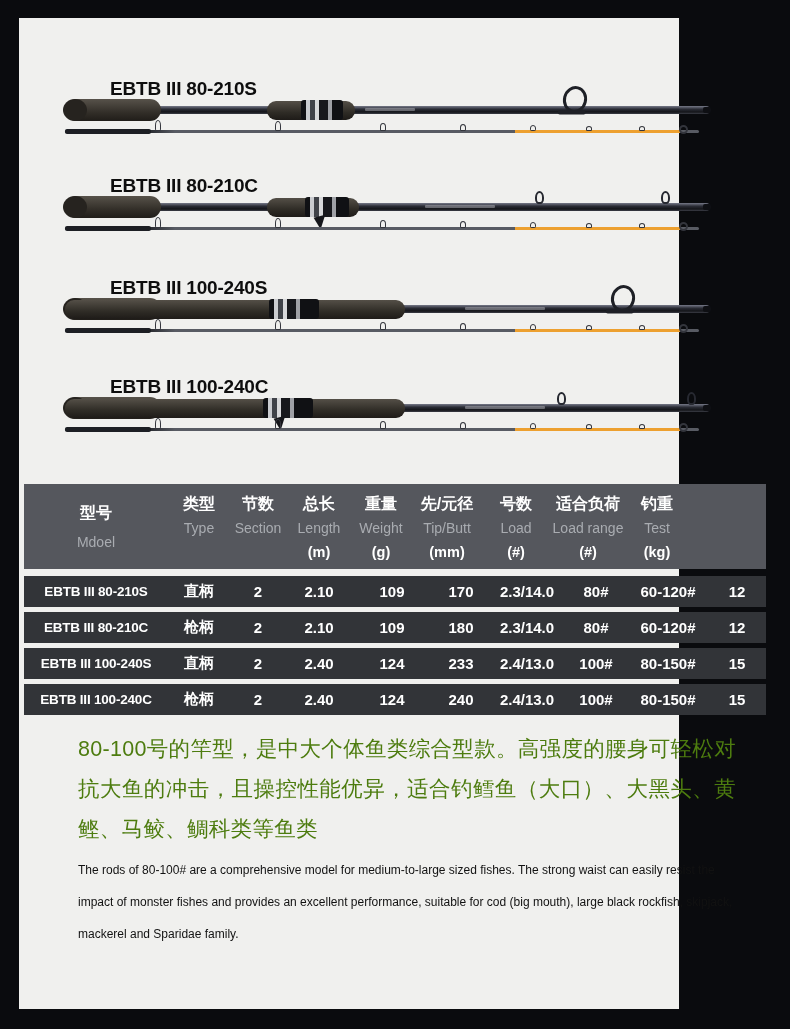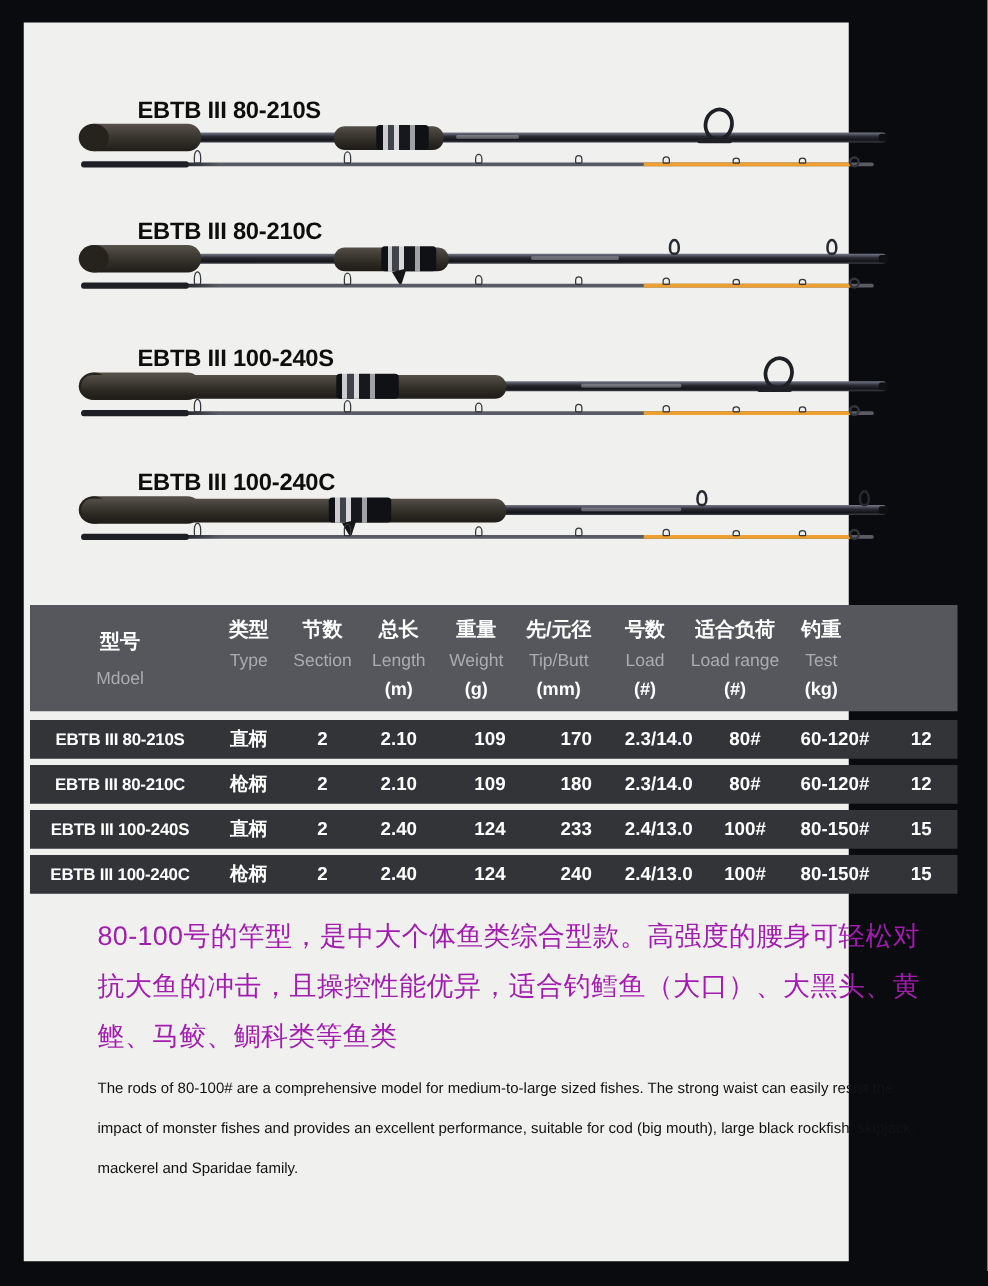--- a/index.html
+++ b/index.html
@@ -127,21 +127,21 @@
   .trow { display:flex; height:31px; background:#323438; }
   .cell {
     display:flex; align-items:center; justify-content:center; height:100%;
     color:#ffffff; font-size:15px; font-weight:600; white-space:nowrap;
   }
   .cell.c0 { font-size:13.5px; font-weight:700; letter-spacing:-0.2px; }
 
   
   .desc-zh {
     position:absolute; left:59px; top:711px; width:658px;
-    font-size:21.5px; line-height:40px; color:#a21caf; font-weight:500;
+    font-size:21.5px; line-height:40px; color:#4d7c0f; font-weight:500;
     letter-spacing:0.3px; text-align:justify;
   }
   .desc-en {
     position:absolute; left:59px; top:836px; width:666px;
     font-size:12px; line-height:32px; color:#121212;
   }
 </style>
 </head>
 <body>
 

